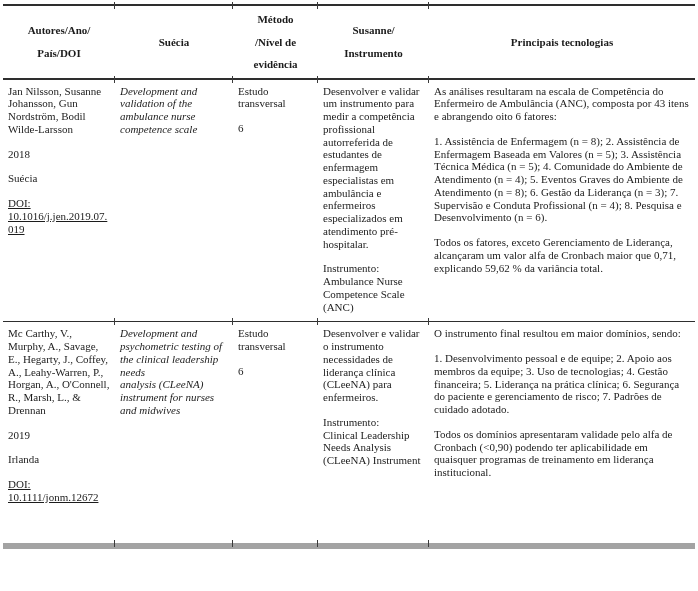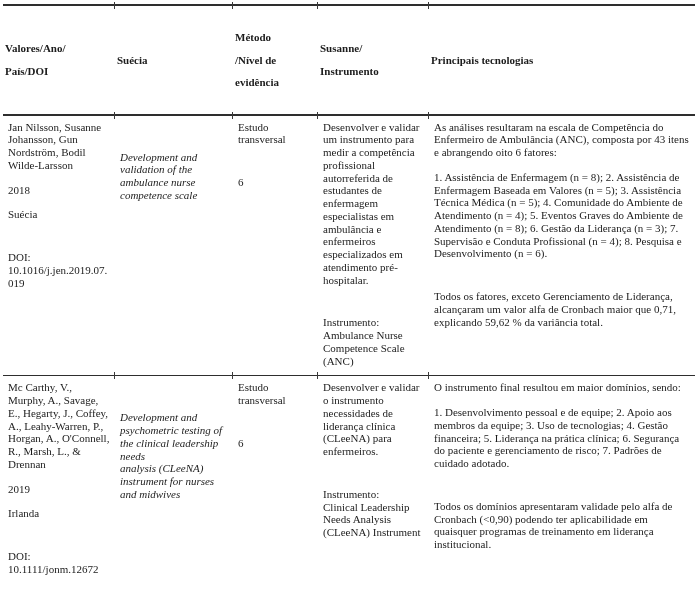--- a/index.html
+++ b/index.html
@@ -20,45 +20,45 @@
     table-layout: fixed;
     width: 692px;
   }
   thead th {
     border-top: 2px solid #2e2e2e;
     border-bottom: 2px solid #2e2e2e;
     font-weight: bold;
     font-size: 11px;
     line-height: 2.05;
     vertical-align: middle;
-    text-align: left;
-    padding: 20px 2px;
+    text-align: center;
+    padding: 2px 2px;
     white-space: pre-line;
     position: relative;
   }
   tbody td {
     vertical-align: top;
     text-align: left;
     font-size: 11px;
     line-height: 1.16;
     padding: 5px 5px 8px 5px;
     position: relative;
   }
   tbody tr.row-1 td { border-bottom: 1.5px solid #2e2e2e; }
   tbody tr.row-2 td { border-bottom: 6px solid #a3a3a3; }
   tr.header-row { height: 70px; }
   tr.row-1 { height: 208px; }
   tr.row-2 { height: 224px; }
   td p {
     margin: 0 0 12px 0;
     white-space: pre-line;
   }
-  td p:last-child { margin-bottom: 0; margin-top: 30px; }
+  td p:last-child { margin-bottom: 0; }
   .italic { font-style: italic; }
-  .break { word-break: break-all; }
+  .break { word-break: break-all; text-decoration: underline; }
   
   thead th:not(:first-child)::before,
   tbody td:not(:first-child)::before {
     content: "";
     position: absolute;
     left: -1px;
     top: -4px;
     width: 1px;
     height: 7px;
     background: #3a3a3a;
@@ -80,21 +80,21 @@
   <table class="review-table">
     <colgroup>
       <col style="width:112px">
       <col style="width:118px">
       <col style="width:85px">
       <col style="width:111px">
       <col style="width:266px">
     </colgroup>
     <thead>
       <tr class="header-row">
-        <th>Valores/Ano/
+        <th>Autores/Ano/
 País/DOI</th>
         <th>Suécia</th>
         <th>Método
 /Nível de
 evidência</th>
         <th>Susanne/
 Instrumento</th>
         <th>Principais tecnologias</th>
       </tr>
     </thead>

